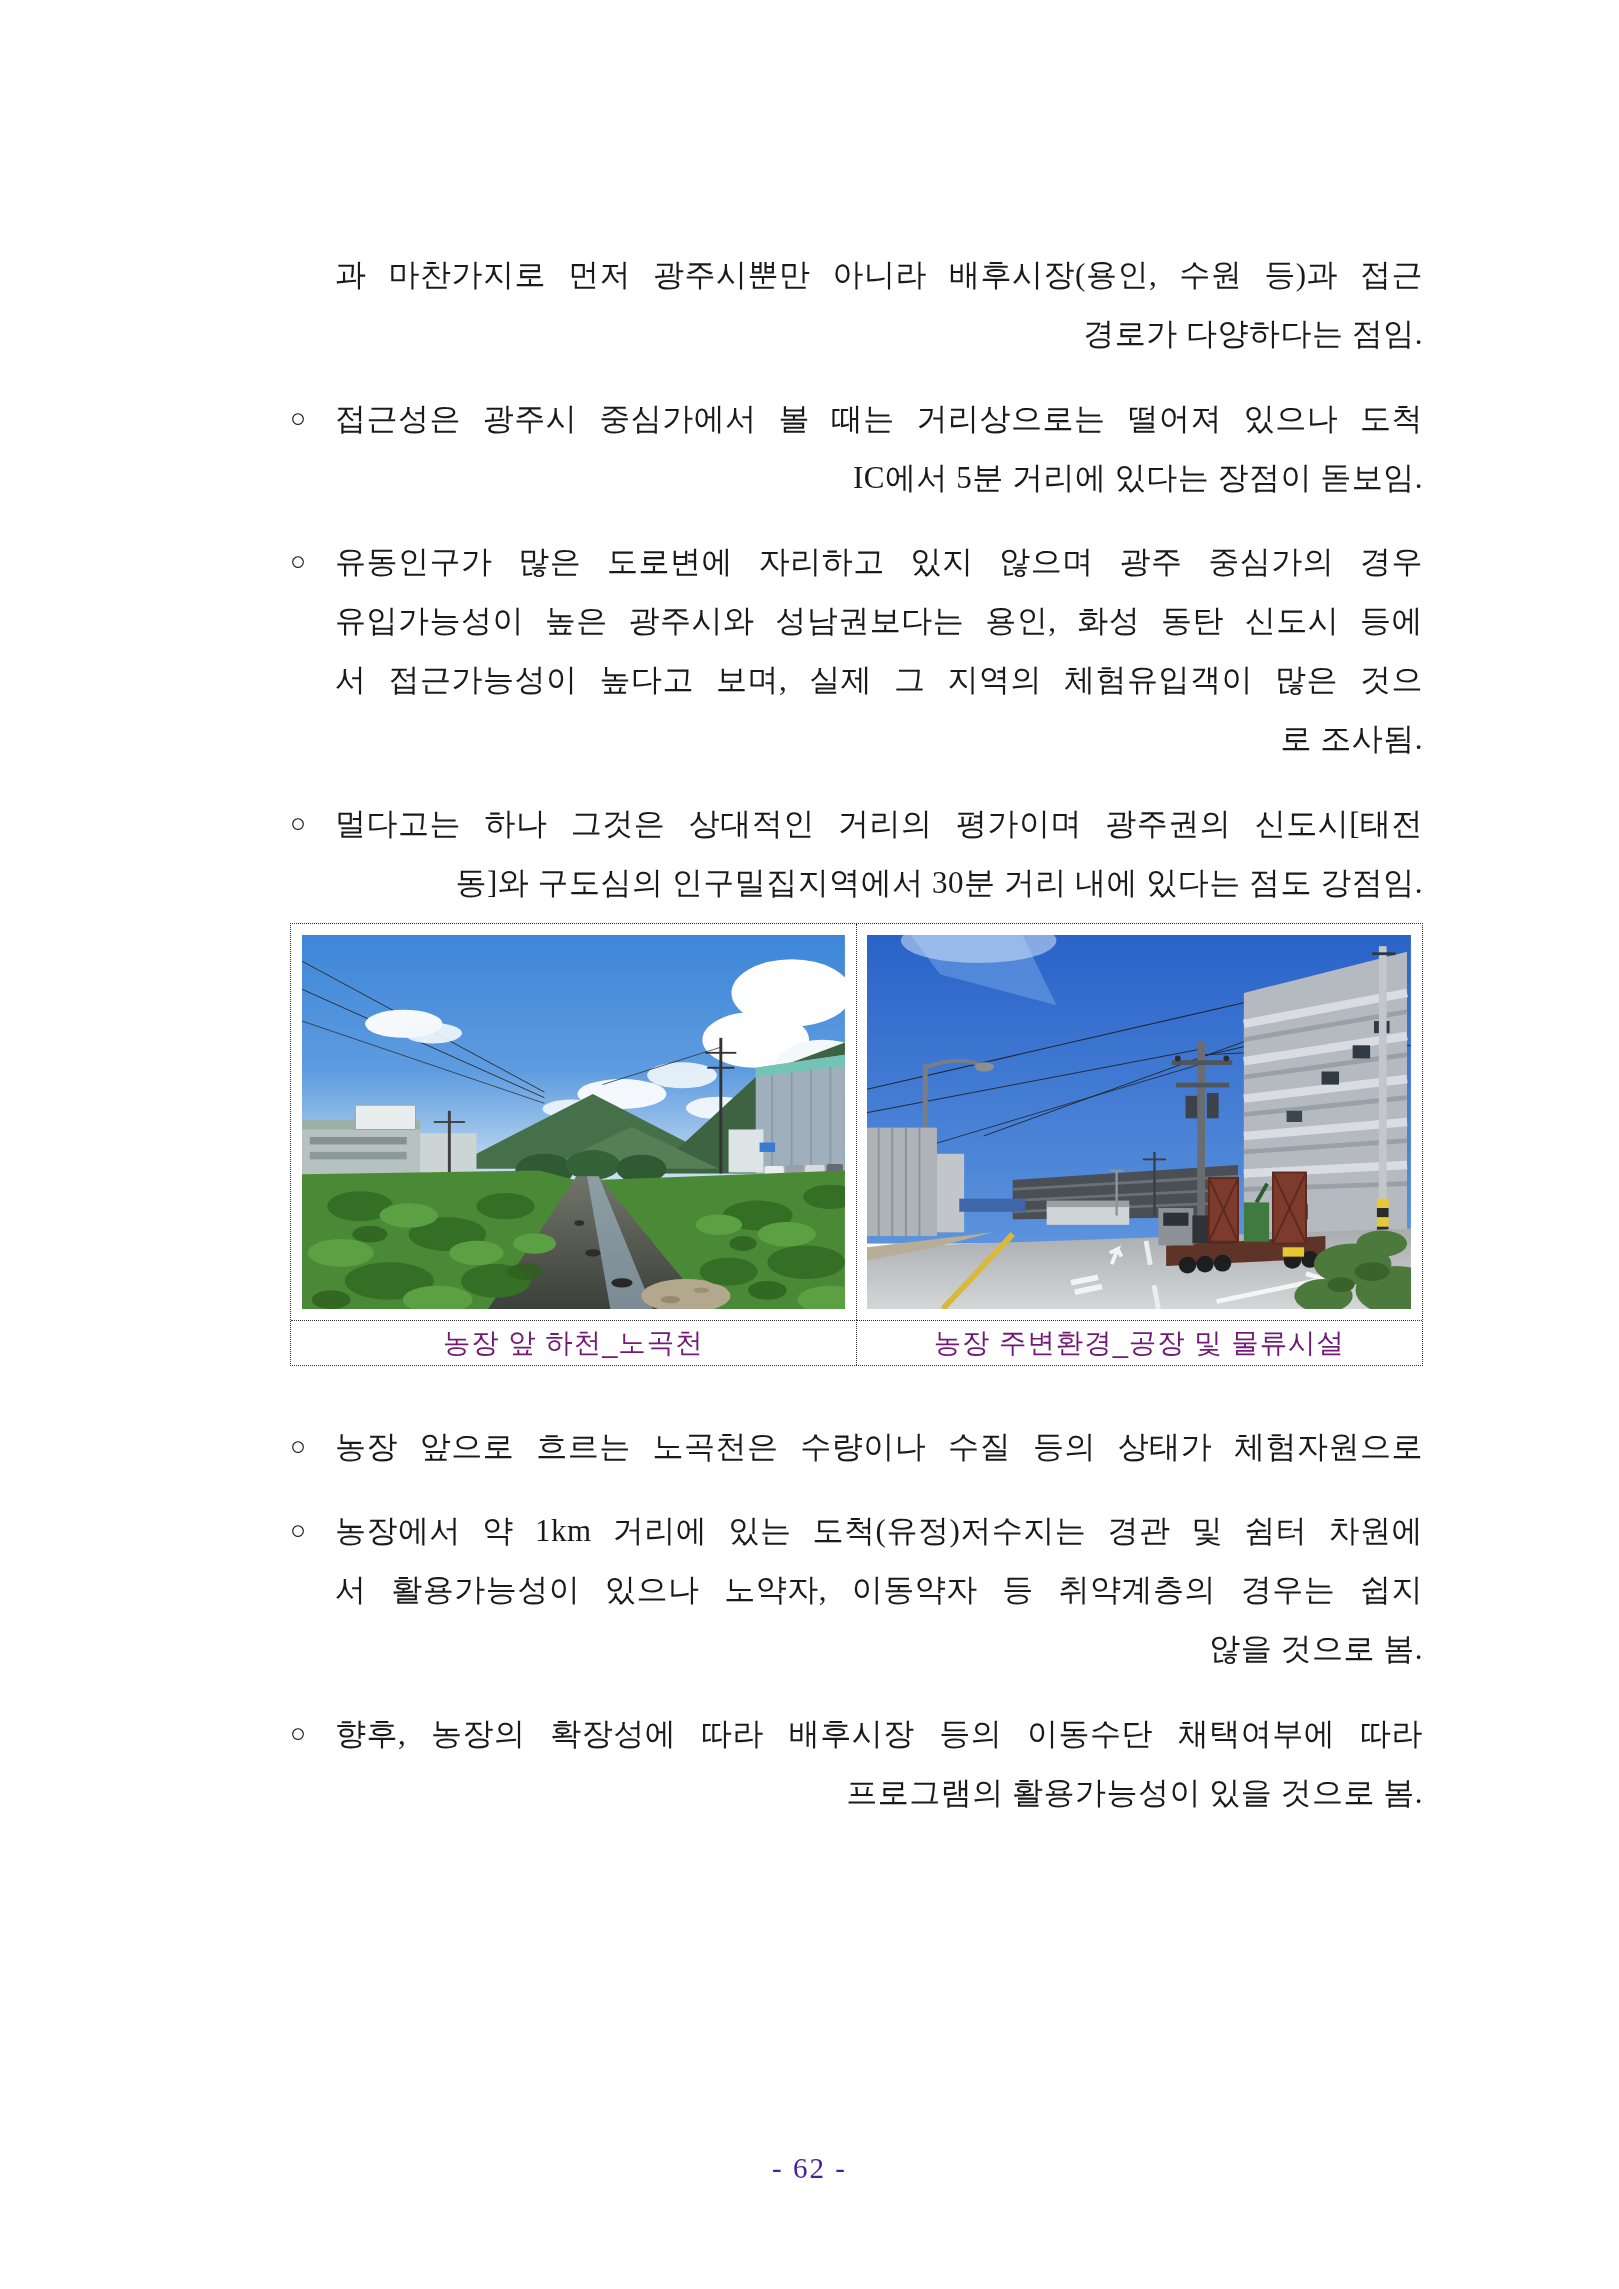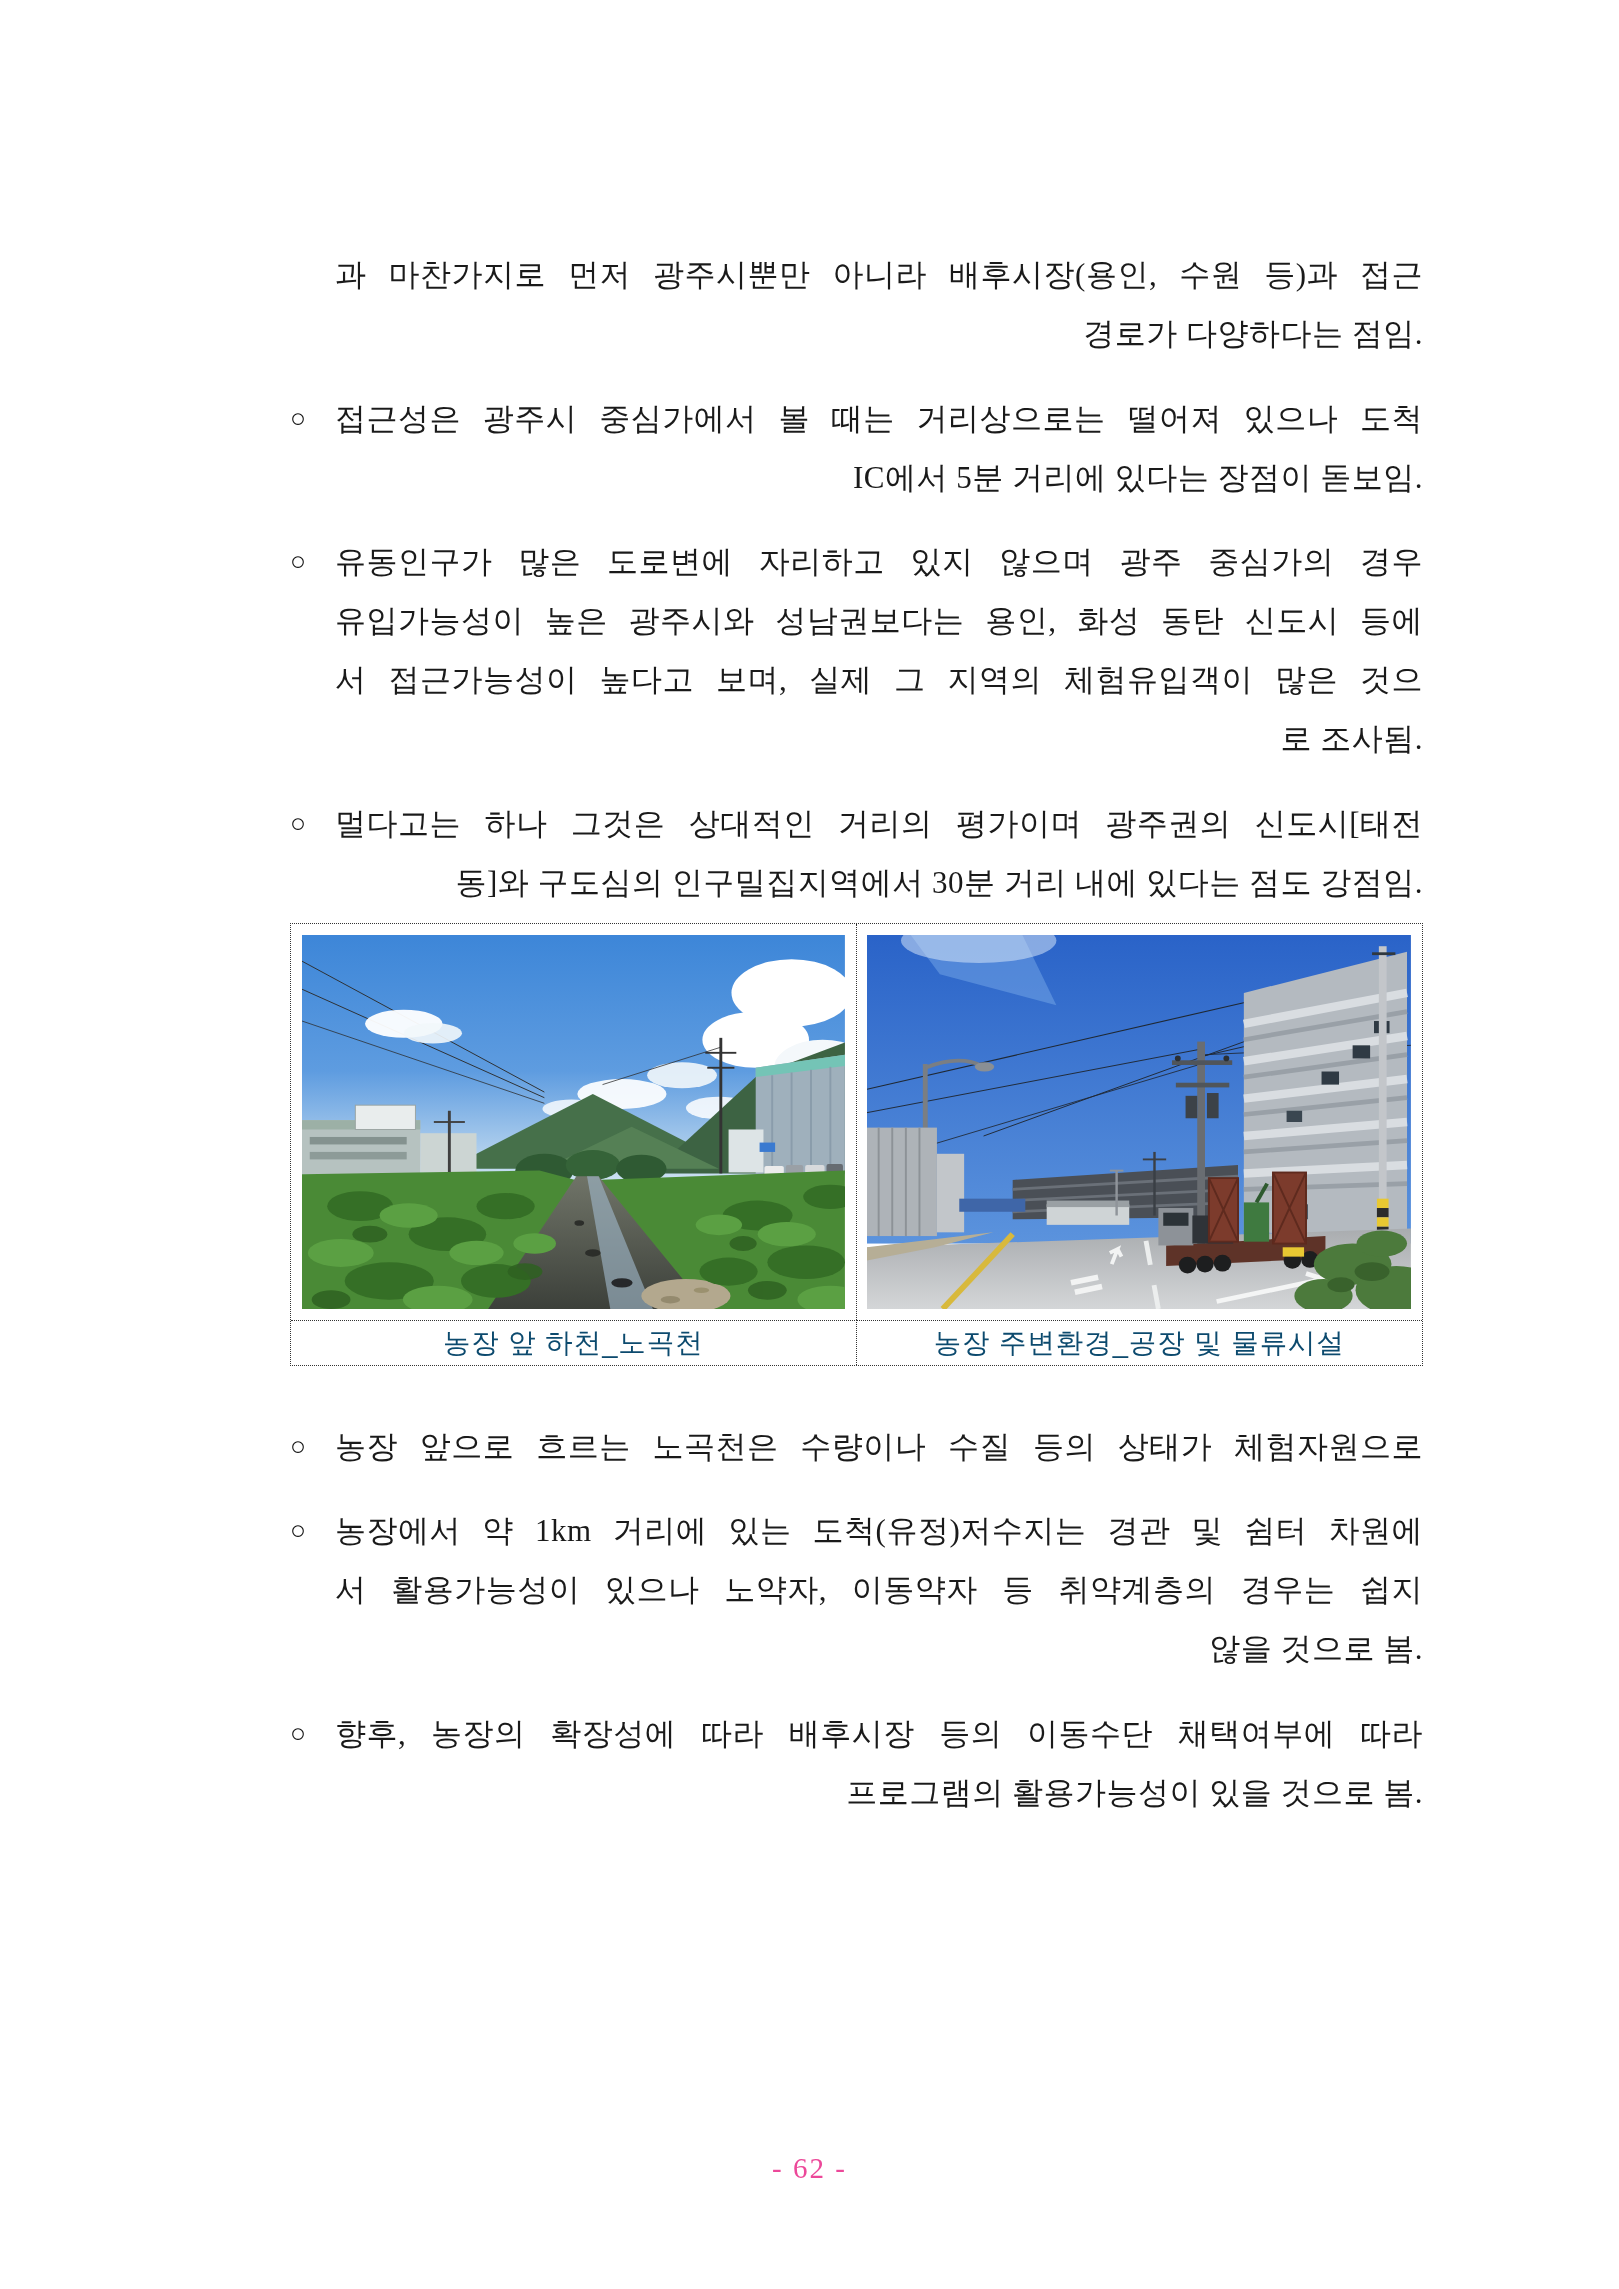--- a/index.html
+++ b/index.html
@@ -59,31 +59,31 @@
   .cell.photo { padding: 10.8px; }
   .cell.photo svg { display: block; width: 100%; height: 374px; }
   .cell.cap {
     border-top: 1px dotted #333;
     display: flex;
     align-items: center;
     justify-content: center;
     font-family: "Liberation Sans", "DejaVu Sans", sans-serif;
     font-size: 27.4px;
     letter-spacing: 1px;
-    color: #0c4a6e;
+    color: #701a75;
   }
   .pagenum {
     position: absolute;
     top: 2152px;
     left: 0;
     width: 100%;
     text-align: center;
     font-size: 29px;
     letter-spacing: 2px;
-    color: #ec4899;
+    color: #4c1d95;
   }
 </style>
 </head>
 <body>
 
 <div class="page">
   <div class="content">
 
     <div class="para first">
       <span class="bullet"></span>

